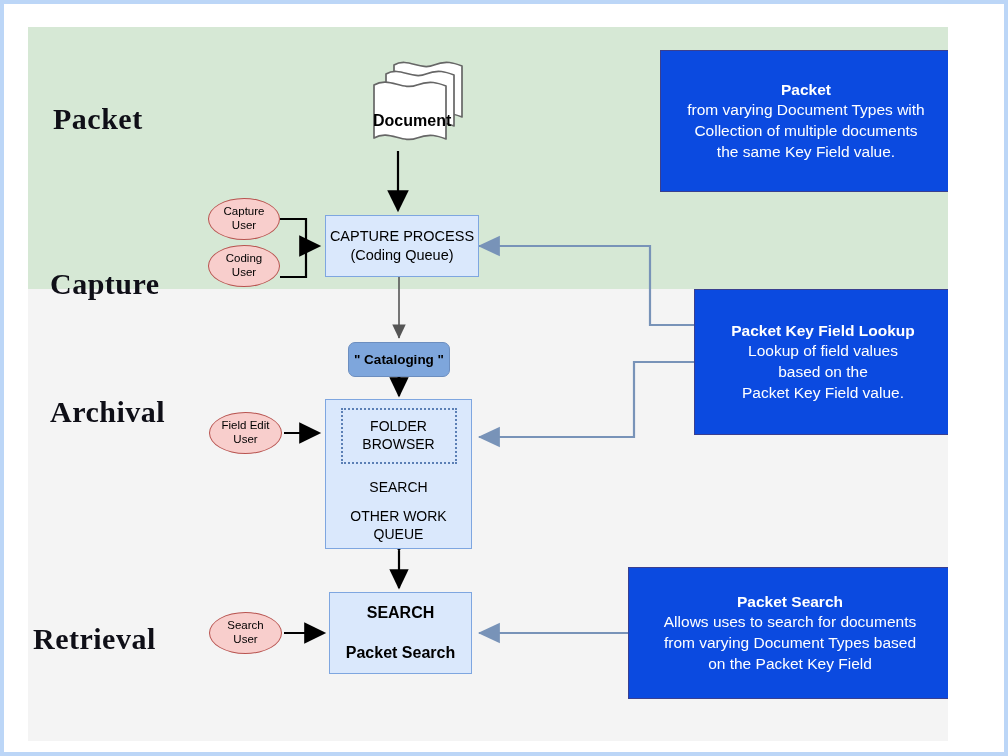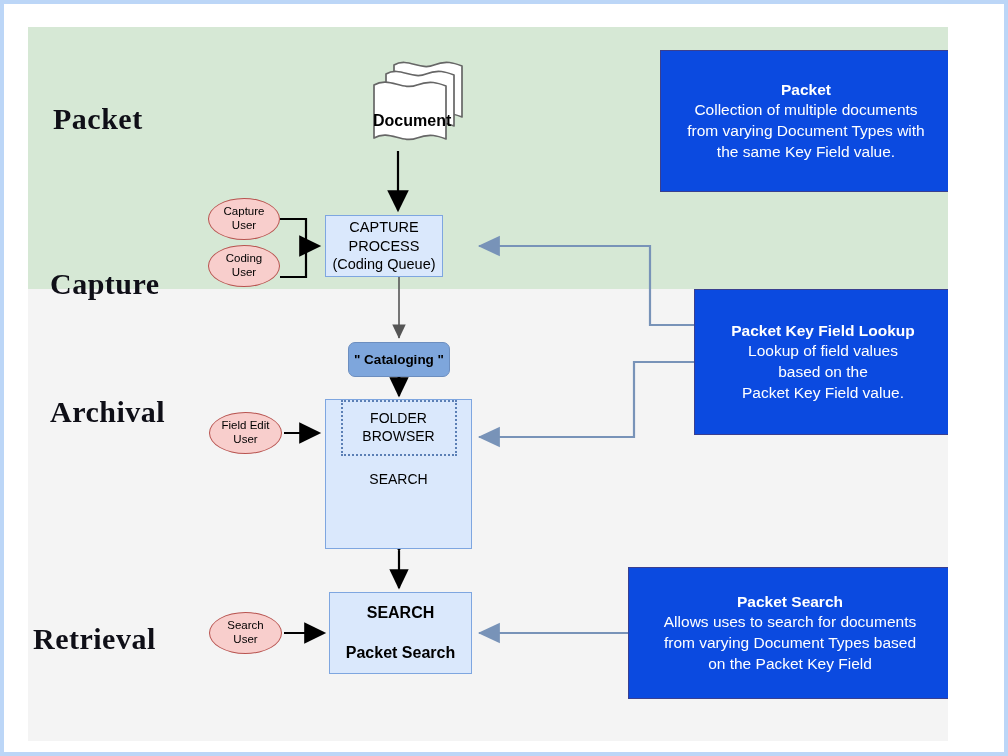--- a/index.html
+++ b/index.html
@@ -75,31 +75,31 @@
     display:flex;flex-direction:column;
     align-items:center;justify-content:center;
     text-align:center;
     font-size:15.5px;line-height:1.33;
     padding:6px 10px;
   }
   .callout .hd{font-weight:bold;}
 
   
   #capture-process{
-    left:297px;top:188px;width:118px;height:62px;
+    left:297px;top:188px;width:154px;height:62px;
     font-size:14.5px;
   }
   #cataloging{
     left:320px;top:315px;width:102px;height:35px;
     background:#7ea6dc;border:1.5px solid #6c8ebf;
     border-radius:7px;font-size:13.5px;font-weight:bold;
   }
   #archival-box{
     left:297px;top:372px;width:147px;height:150px;
-    justify-content:flex-start;
+    justify-content:flex-start;padding-top:8px;
     font-size:14px;
   }
   #folder-browser{
     box-sizing:border-box;
     width:116px;height:56px;
     border:2px dotted #5b7fb5;
     display:flex;flex-direction:column;
     align-items:center;justify-content:center;
     margin-bottom:4px;
   }
@@ -220,31 +220,32 @@
   <div class="box" id="cataloging">
     <span>" Cataloging "</span>
   </div>
 
   <div class="box" id="archival-box">
     <div id="folder-browser">
       <span>FOLDER</span>
       <span>BROWSER</span>
     </div>
     <span class="lbl">SEARCH</span>
+    <span class="lbl">OTHER WORK QUEUE</span>
   </div>
 
   <div class="box" id="search-box">
     <span>SEARCH</span>
     <span>Packet Search</span>
   </div>
 
   <div class="callout" id="callout-packet">
     <span class="hd">Packet</span>
+    <span>from varying Document Types with</span>
     <span>Collection of multiple documents</span>
-    <span>from varying Document Types with</span>
     <span>the same Key Field value.</span>
   </div>
 
   <div class="callout" id="callout-lookup">
     <span class="hd">Packet Key Field Lookup</span>
     <span>Lookup of field values</span>
     <span>based on the</span>
     <span>Packet Key Field value.</span>
   </div>
 

